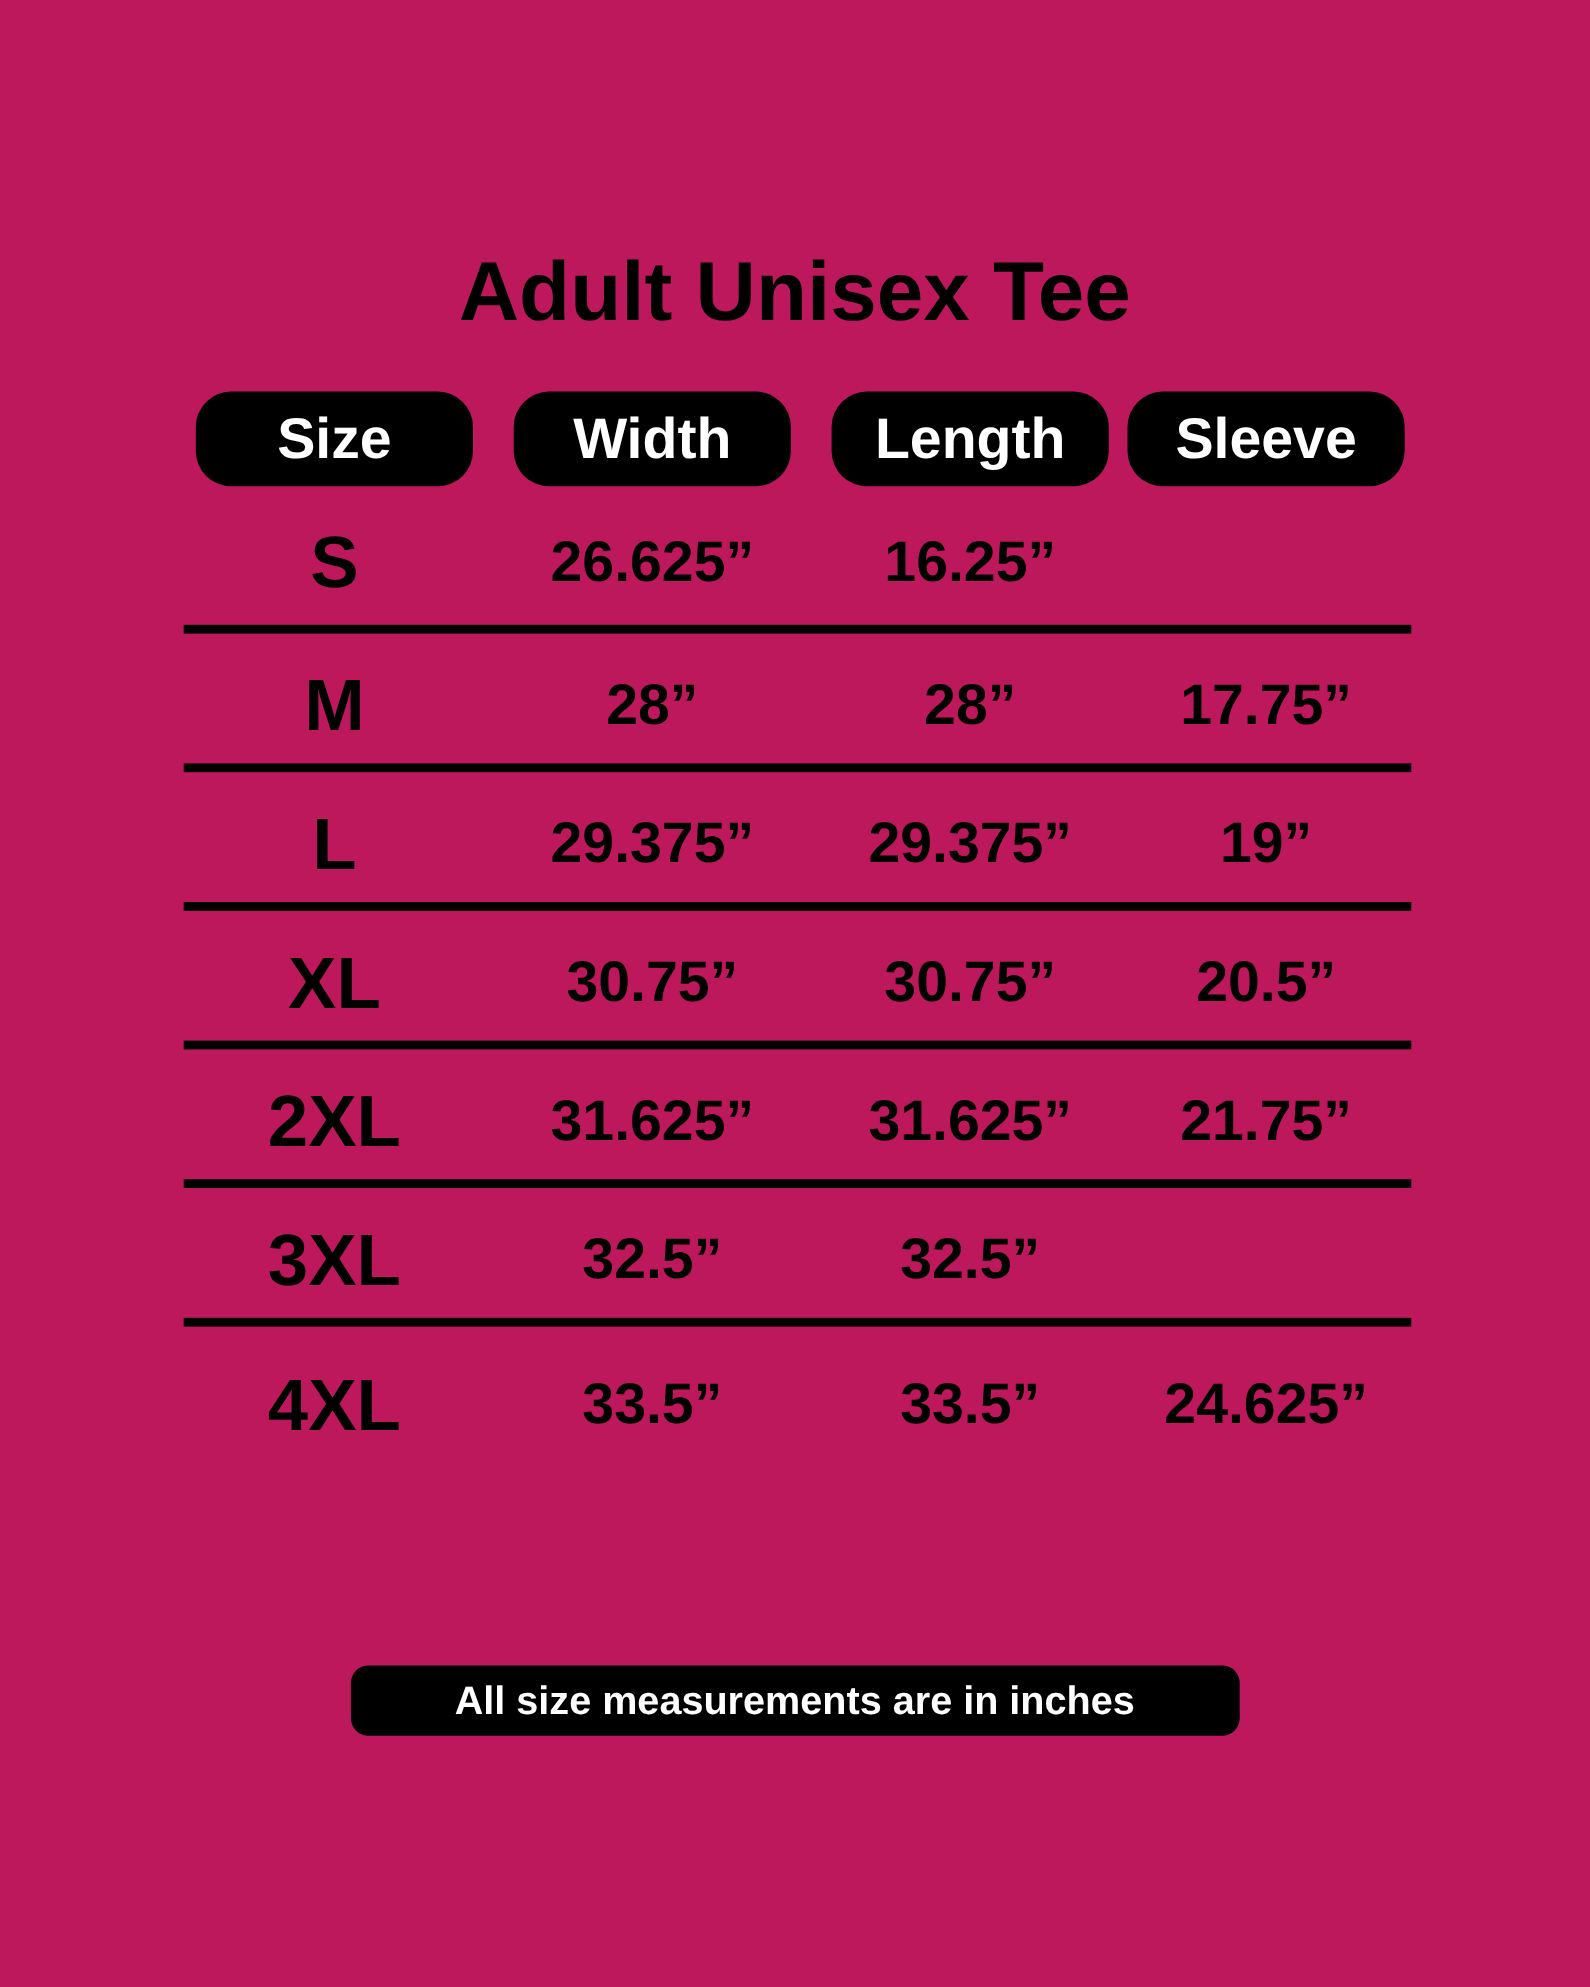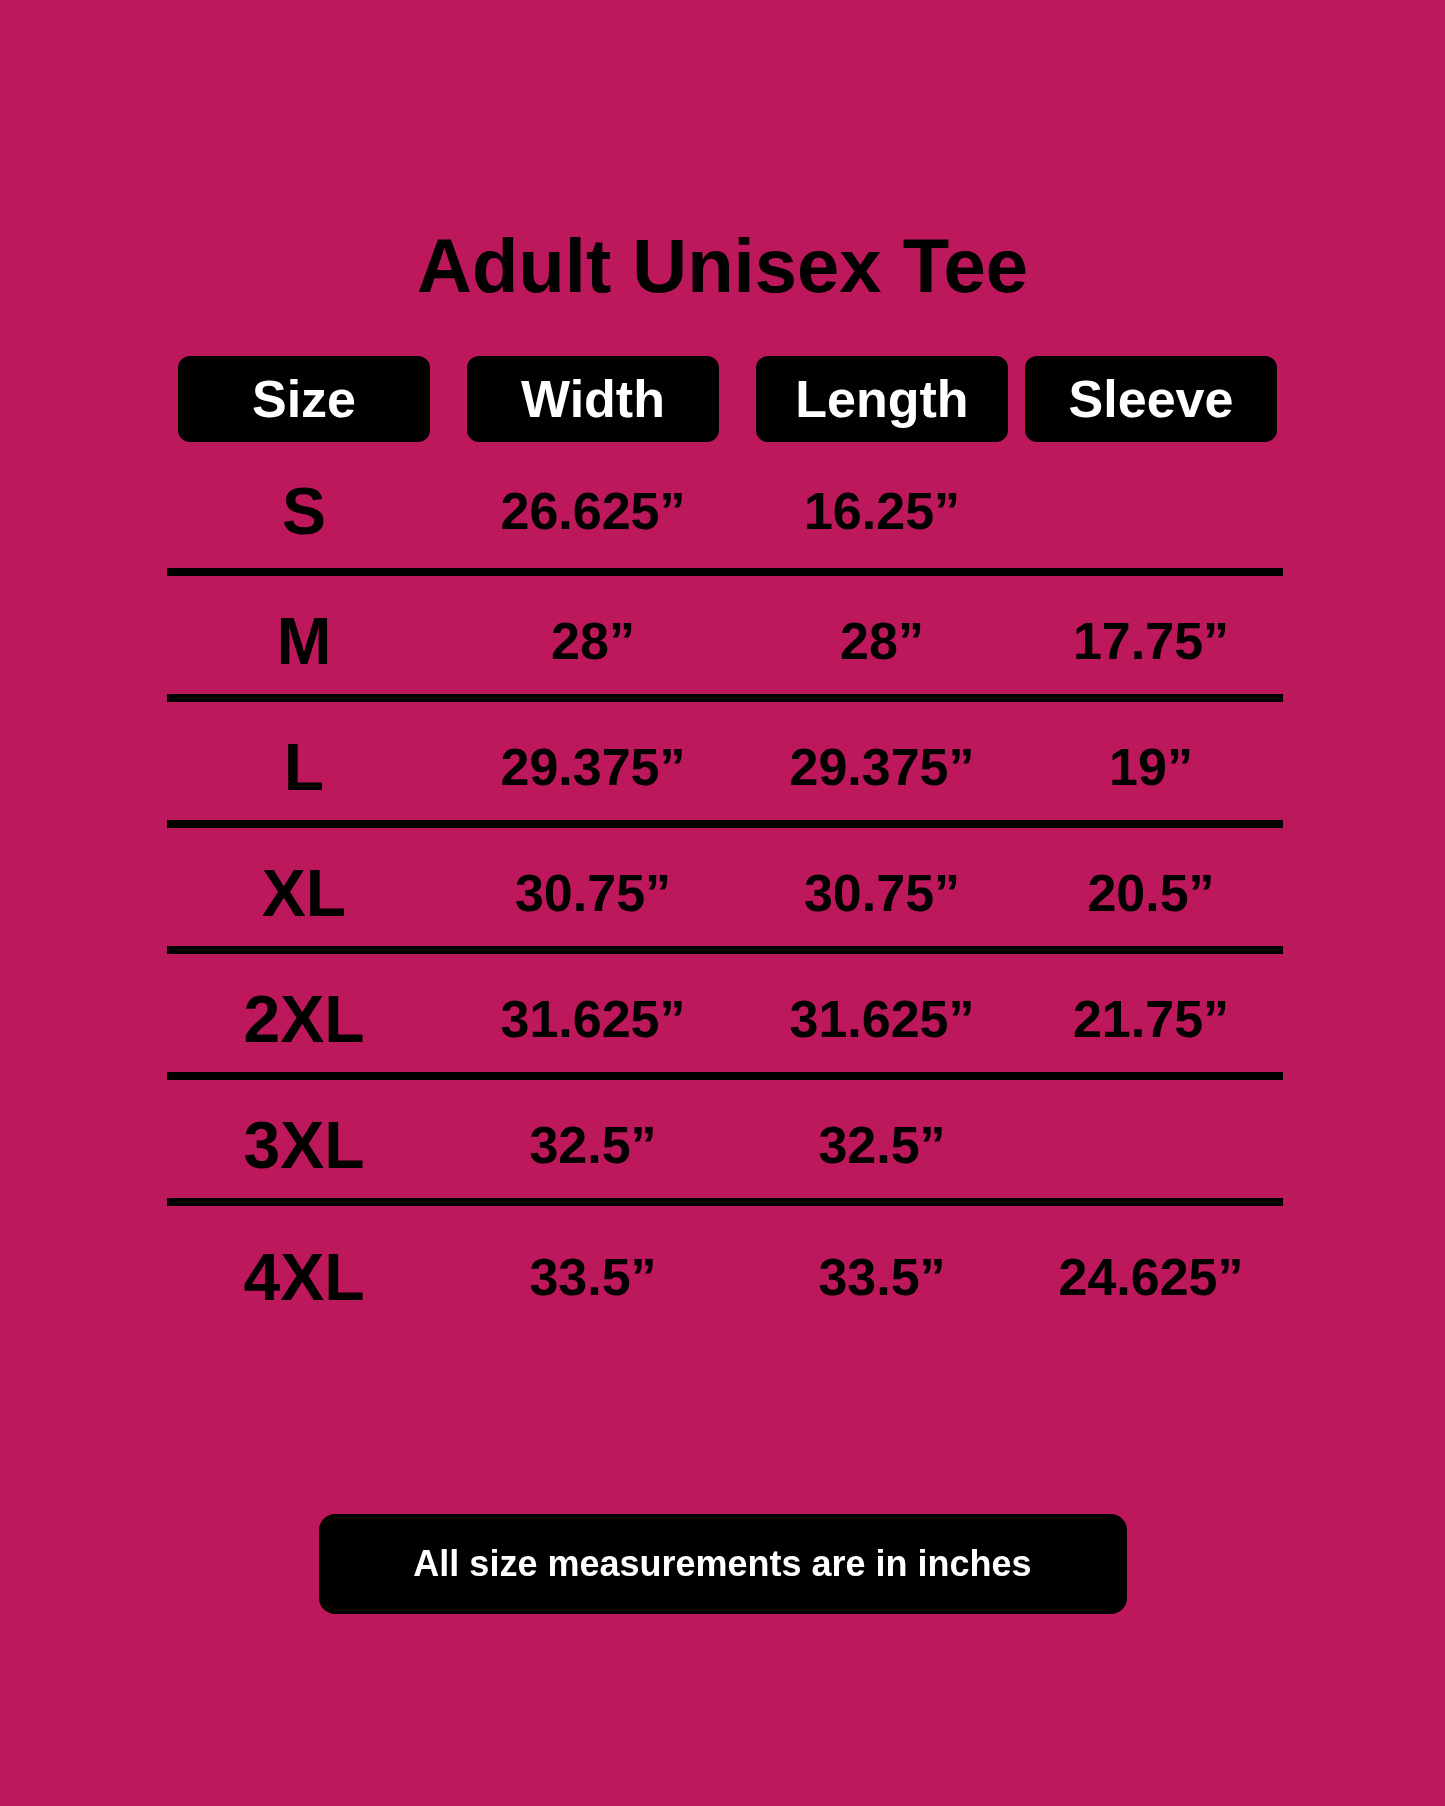--- a/index.html
+++ b/index.html
@@ -46,21 +46,21 @@
   }
   .pill {
     box-sizing: border-box;
     display: flex;
     align-items: center;
     justify-content: center;
     width: 252px;
     height: 86px;
     background: #000000;
     color: #ffffff;
-    border-radius: 12px;
+    border-radius: 32px;
     font-size: 52px;
     font-weight: bold;
   }
   .row {
     box-sizing: border-box;
     display: grid;
     grid-template-columns: 274px 304px 274px 264px;
     align-items: center;
     text-align: center;
     height: 126px;
@@ -71,21 +71,21 @@
   .row.first { height: 134px; }
   .row.last  { height: 130px; border-bottom: none; }
   .cell { display: block; }
   .cell.size { font-size: 66px; }
   .footer-pill {
     position: absolute;
     top: 1514px;
     left: 50%;
     transform: translateX(-50%);
     width: 808px;
-    height: 100px;
+    height: 64px;
     background: #000000;
     color: #ffffff;
     border-radius: 16px;
     display: flex;
     align-items: center;
     justify-content: center;
     font-size: 36px;
     font-weight: bold;
   }
 </style>

